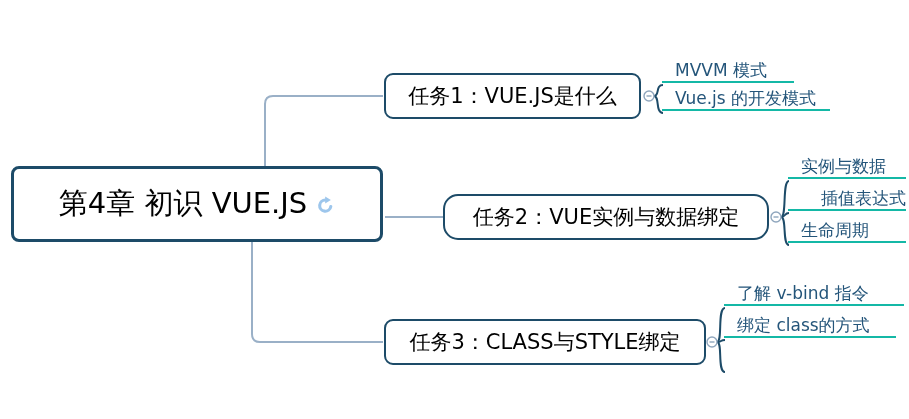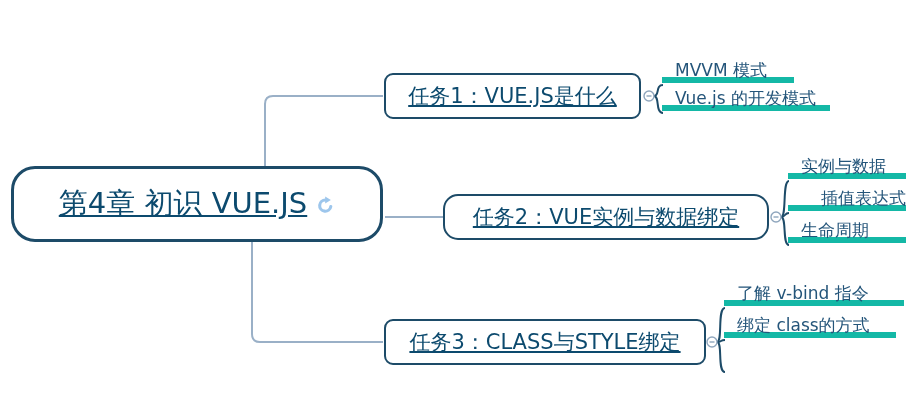--- a/index.html
+++ b/index.html
@@ -10,39 +10,38 @@
     font-family:"DejaVu Sans","Liberation Sans",sans-serif;
     overflow:hidden;
   }
   svg.connectors{position:absolute;left:0;top:0;width:909px;height:419px;}
   .topic{
     position:absolute;
     background:#ffffff;
     border:2.5px solid #1d4b68;
     border-radius:9px;
     display:flex;align-items:center;justify-content:center;
-    color:#0c4a6e;
+    color:#000000;
     box-sizing:border-box;
     white-space:nowrap;
-    text-decoration:underline;
   }
   .topic.root{
     left:11px;top:166px;width:372px;height:76px;
-    border-width:3px;border-radius:24px;
+    border-width:3px;border-radius:8px;
     font-size:29px;
   }
   .topic.root .icon{margin-left:9px;margin-top:2px;}
   .branch{font-size:21px;height:46px;}
   .branch.b1{left:384px;top:73px;width:257px;}
   .branch.b2{left:443px;top:194px;width:326px;border-radius:15px;}
   .branch.b3{left:384px;top:319px;width:322px;}
   .child{
     position:absolute;
     height:25px;line-height:25px;
-    border-bottom:6px solid #14b8a6;
+    border-bottom:2px solid #14b8a6;
     color:#24557a;
     font-size:17px;
     padding-left:13px;
     box-sizing:border-box;
     white-space:nowrap;
   }
   .c1a{left:662px;top:58px;width:132px;}
   .c1b{left:662px;top:86px;width:168px;}
   .c2a{left:788px;top:154px;width:118px;}
   .c2b{left:788px;top:186px;width:118px;text-align:right;}

